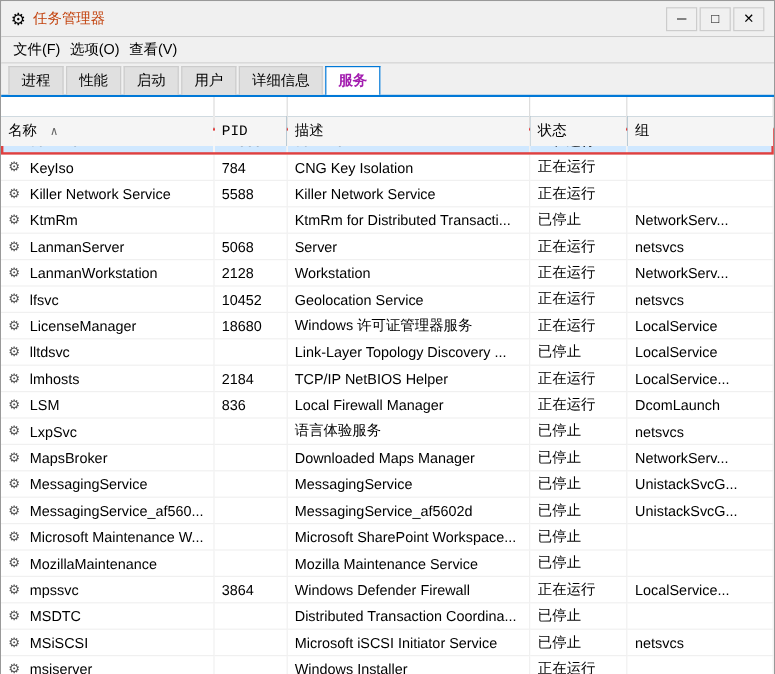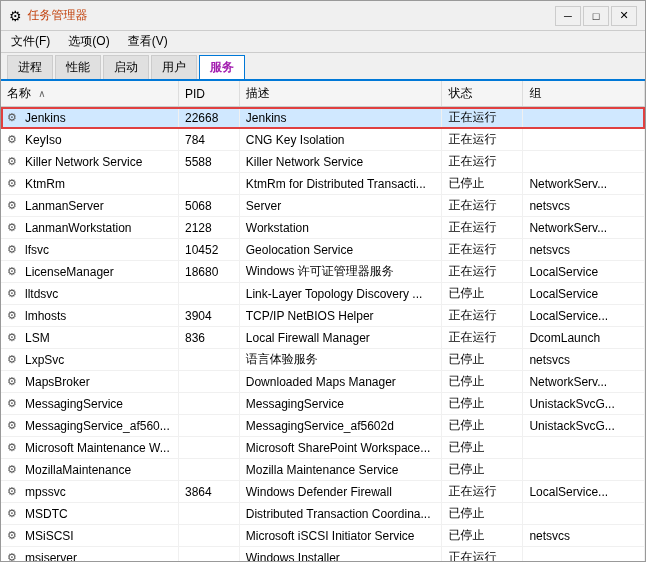--- a/index.html
+++ b/index.html
@@ -61,21 +61,20 @@
       align-items: center;
       justify-content: center;
       font-size: 11px;
     }
 
     .menu-bar {
       height: 22px;
       display: flex;
       align-items: center;
       padding: 0 6px;
-      gap: 10px;
       background: #f0f0f0;
       border-bottom: 1px solid #ccc;
     }
 
     .menu-item {
       font-size: 12px;
       color: #000;
       cursor: pointer;
       padding: 2px 4px;
     }
@@ -116,23 +115,24 @@
       background: #fff;
     }
 
     table {
       width: 100%;
       border-collapse: collapse;
     }
 
     thead {
       position: sticky;
-      top: 0;
+      top: 16px;
       background: #0c4a6e;
       z-index: 10;
+      font-family: Liberation Mono, monospace;
     }
 
     th {
       text-align: left;
       padding: 4px 6px;
       font-size: 12px;
       font-weight: normal;
       border-bottom: 1px solid #ccc;
       border-right: 1px solid #ddd;
       background: #f5f5f5;
@@ -206,20 +206,21 @@
   <span class="menu-item">文件(F)</span>
       <span class="menu-item">选项(O)</span>
       <span class="menu-item">查看(V)</span>
     </div>
 
   <div class="tabs">
   <div class="tab">进程</div>
       <div class="tab">性能</div>
       <div class="tab">启动</div>
       <div class="tab">用户</div>
+      <div class="tab">详细信息</div>
       <div class="tab active">服务</div>
     </div>
 
   <div class="table-container">
     <table>
       <thead>
         <tr>
           <th class="col-name">
             <span>名称</span>
             <span class="sort-arrow">∧</span>
@@ -347,21 +348,21 @@
             <td class="col-status">已停止</td>
             <td class="col-group">LocalService</td>
           </tr>
           <tr>
             <td class="col-name">
               <div class="name-cell">
                 <span style="display: inline-block; width: 14px; height: 14px; margin-right: 4px; vertical-align: middle; font-size: 11px; color: rgb(85, 85, 85);">⚙</span>
                 <span>lmhosts</span>
               </div>
             </td>
-            <td class="col-pid">3904</td>
+            <td class="col-pid">2184</td>
             <td class="col-desc">TCP/IP NetBIOS Helper</td>
             <td class="col-status">正在运行</td>
             <td class="col-group">LocalService...</td>
           </tr>
           <tr>
             <td class="col-name">
               <div class="name-cell">
                 <span style="display: inline-block; width: 14px; height: 14px; margin-right: 4px; vertical-align: middle; font-size: 11px; color: rgb(85, 85, 85);">⚙</span>
                 <span>LSM</span>
               </div>

